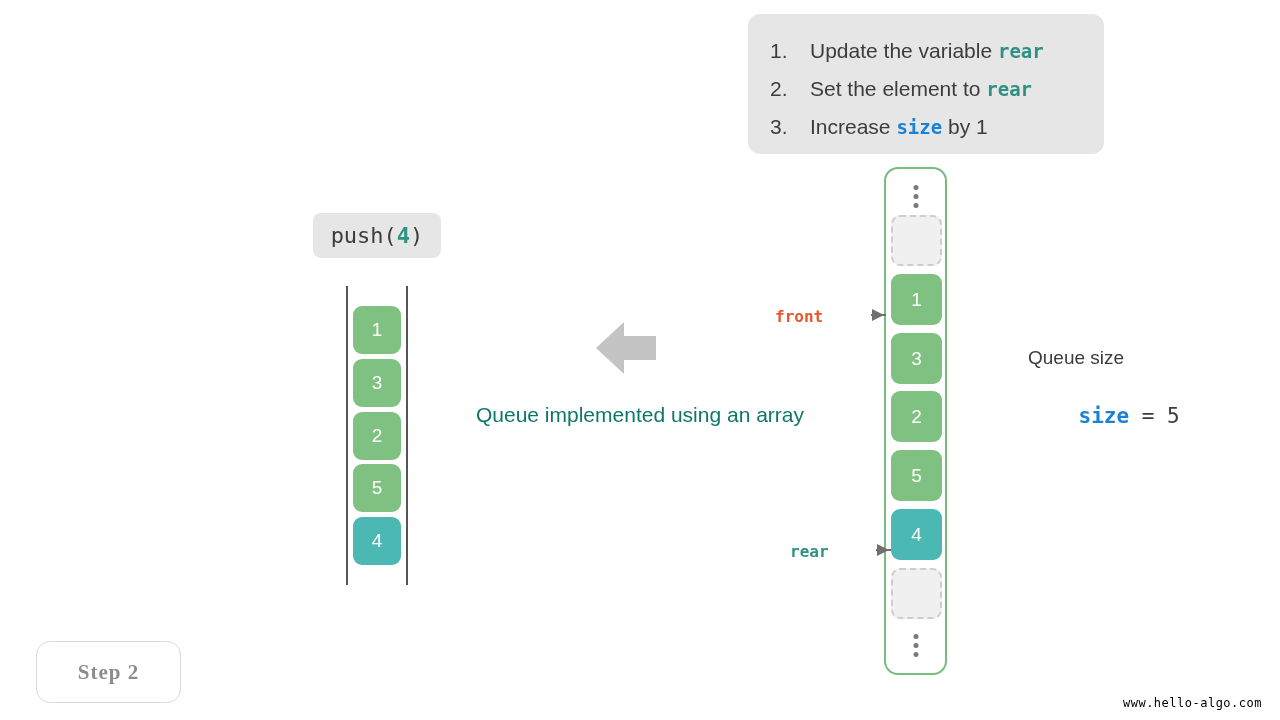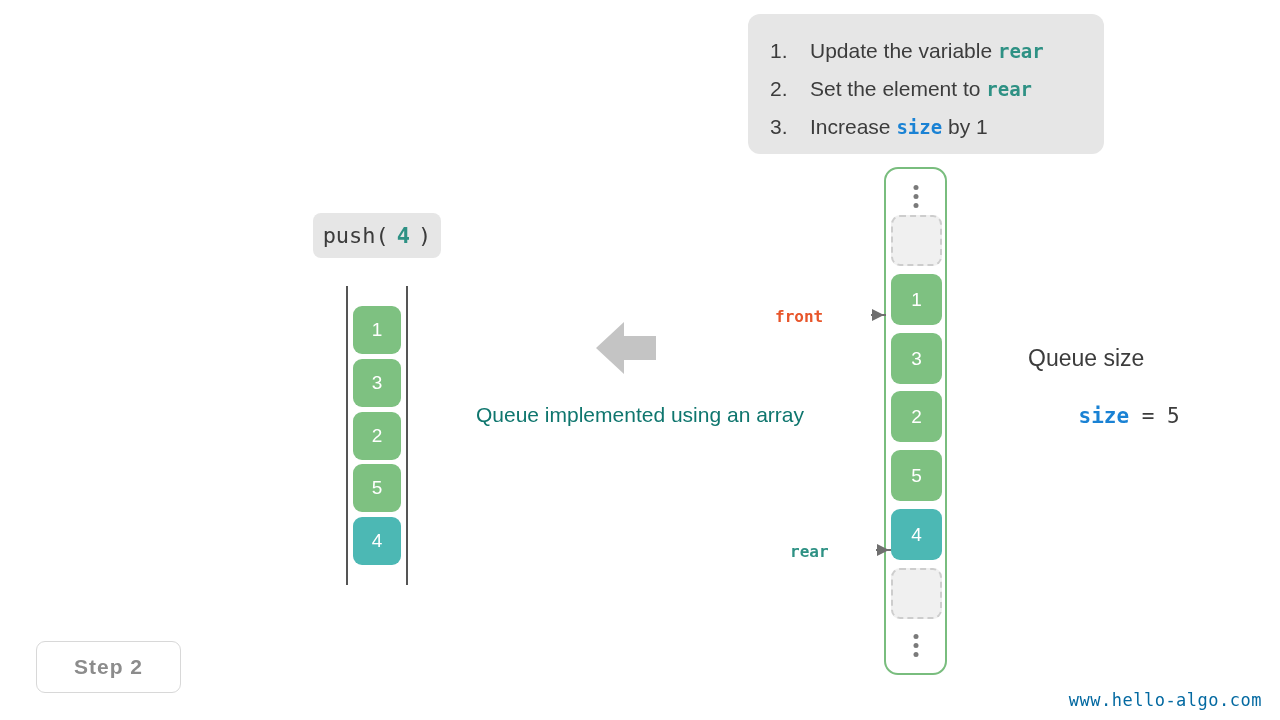--- a/index.html
+++ b/index.html
@@ -63,21 +63,20 @@
     height: 45px;
     background: #e6e6e6;
     border-radius: 8px;
     display: flex;
     align-items: center;
     justify-content: center;
     font-family: "DejaVu Sans Mono", monospace;
     font-size: 22px;
     color: #3c3c3c;
     letter-spacing: 0px;
-    gap: 8px;
   }
   #push-label .val { color: #2e9184; font-weight: bold; }
 
   
   #left-array {
     position: absolute;
     left: 346px;
     top: 286px;
   }
   .arr-rail {
@@ -189,62 +188,62 @@
   #rear-label  { left: 790px; top: 523px; color: #2e9184; }
   .ptr-arrow { display: block; }
 
   
   #queue-size-block {
     position: absolute;
     left: 1028px;
     top: 344px;
   }
   #queue-size-title {
-    font-size: 23px;
+    font-size: 19px;
     color: #3c3c3c;
     line-height: 28px;
   }
   #queue-size-value {
     margin-top: 8px;
     font-family: "DejaVu Sans Mono", monospace;
     font-size: 21px;
     color: #3c3c3c;
     white-space: pre;
   }
   #queue-size-value .k { color: #1a82d4; font-weight: bold; }
 
   
   #step-badge {
     position: absolute;
     left: 36px;
     top: 641px;
     width: 145px;
-    height: 52px;
+    height: 62px;
     background: #ffffff;
     border: 1px solid #d8d8d8;
-    border-radius: 9px;
+    border-radius: 14px;
     display: flex;
     align-items: center;
     justify-content: center;
-    font-family: Liberation Sans, sans-serif;
+    font-family: Liberation Serif, serif;
     font-weight: bold;
     font-size: 21px;
     color: #8c8c8c;
     letter-spacing: 1px;
     box-sizing: border-box;
   }
 
   
   #watermark {
     position: absolute;
     right: 18px;
     bottom: 10px;
     font-family: "DejaVu Sans Mono", monospace;
-    font-size: 17px;
-    color: #0369a1;
+    font-size: 12px;
+    color: #000000;
     letter-spacing: 0.5px;
   }
 </style>
 </head>
 <body>
 
 <div id="instruction-panel">
 
   <div class="instruction-item">
     <span class="instruction-num">1.</span>

